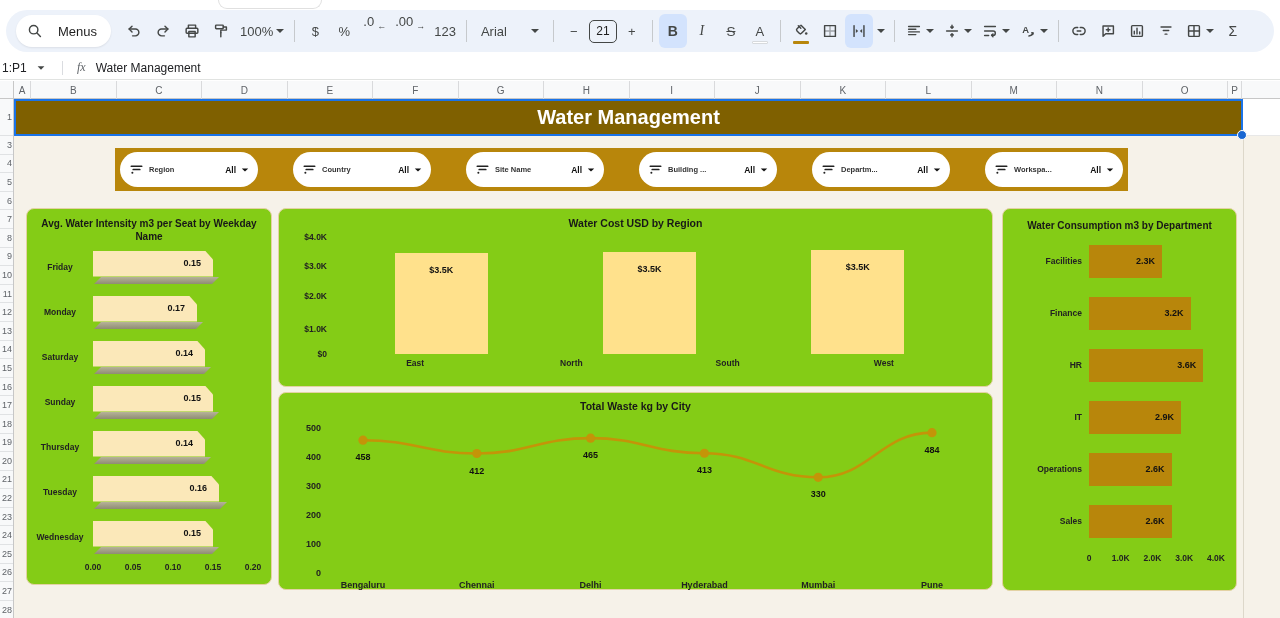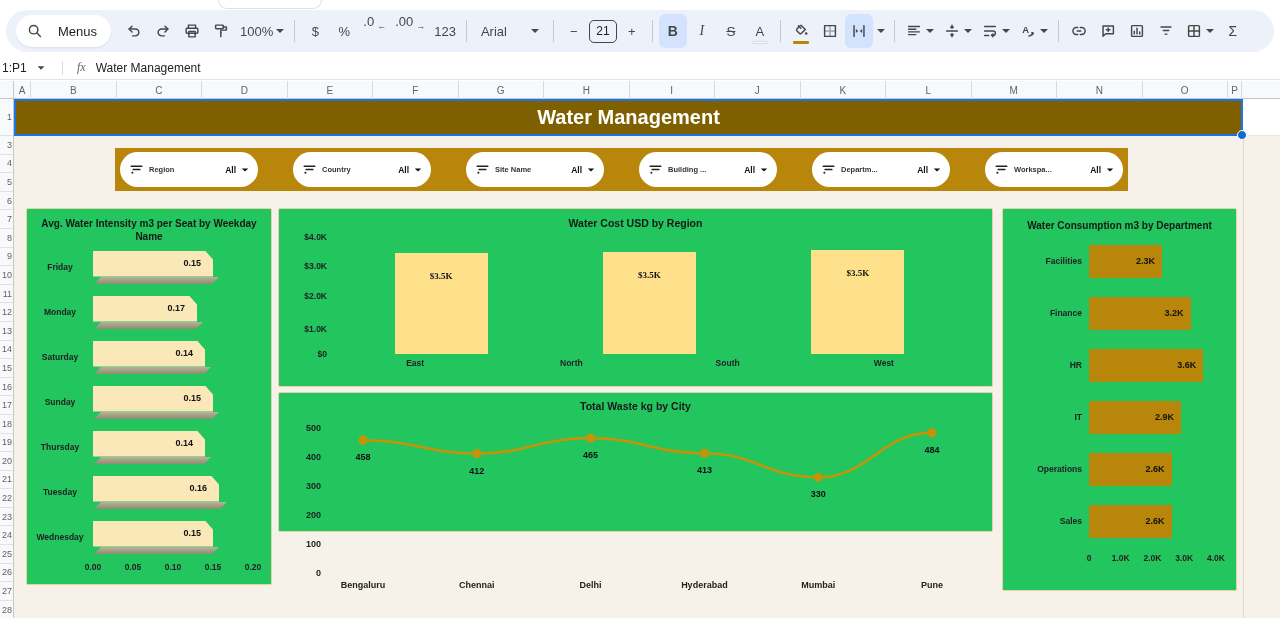--- a/index.html
+++ b/index.html
@@ -81,21 +81,21 @@
     background:#B8860B; display:flex; align-items:center; justify-content:space-between;
     padding:0 5px; }
   .chip { width:138px; height:35px; background:#fff; border-radius:17.5px; display:flex;
     align-items:center; padding:0 9px; gap:5px; }
   .chip-label { font-size:7.5px; font-weight:bold; color:#333; flex:1; white-space:nowrap;
     overflow:hidden; }
   .chip-val { font-size:8.5px; font-weight:bold; color:#111; }
   .chip .caret { border-top-color:#111; transform:scale(.8); }
   .funnel { width:15px; height:15px; flex:none; }
 
-  .panel { position:absolute; background:#22c55e; border:1.5px solid #E3D2A4; border-radius:2px; }
+  .panel { position:absolute; background:#84cc16; border:1.5px solid #E3D2A4; border-radius:8px; }
   .p-title { font-weight:bold; color:#181818; text-align:center; }
 
   
   .panel.left { left:12px; top:72px; width:246px; height:377px; }
   .panel.left .p-title { font-size:10px; margin:9px 10px 2px; line-height:1.25; }
   .h3d-row { display:flex; align-items:center; height:45px; padding-left:4px; }
   .h3d-label { width:58px; text-align:center; font-size:8.5px; font-weight:bold; color:#222; line-height:1.1; }
   .h3d-track { position:relative; margin-left:4px; height:34px; flex:1; }
   .h3d-bar { position:relative; height:26px; background:#FBE8B9;
     clip-path:polygon(0 0, calc(100% - 8px) 0, 100% 9px, 100% 100%, 0 100%); }
@@ -109,26 +109,26 @@
   
   .panel.midtop { left:264px; top:72px; width:715px; height:179px; }
   .panel.midtop .p-title { font-size:10.5px; margin-top:8px; }
   .vwrap { display:flex; margin-top:8px; }
   .yticks { position:relative; width:58px; height:117px; flex:none; }
   .ytick { position:absolute; right:10px; transform:translateY(-50%); font-size:8.5px;
     font-weight:bold; color:#222; }
   .vbars { flex:1; display:flex; height:117px; align-items:flex-end; padding-right:30px; }
   .vslot { flex:1; display:flex; justify-content:center; }
   .vbar { width:93px; background:#FFE18C; display:flex; justify-content:center; }
-  .vbar span { font-size:9px; font-weight:bold; color:#111; margin-top:18px;font-family:Liberation Serif, serif; }
+  .vbar span { font-size:9px; font-weight:bold; color:#111; margin-top:12px; }
   .xlabels { display:flex; margin-left:58px; padding-right:30px; margin-top:4px; }
   .xlabel { flex:1; text-align:center; font-size:8.5px; font-weight:bold; color:#222; }
 
   
-  .panel.midbot { left:264px; top:256px; width:715px; height:140px; }
+  .panel.midbot { left:264px; top:256px; width:715px; height:198px; }
   .panel.midbot .p-title { font-size:10.5px; margin-top:7px; }
   .linewrap { margin-left:12px; }
   .linewrap text { font-family:"Liberation Sans","DejaVu Sans",sans-serif; }
 
   
   .panel.right { left:988px; top:72px; width:235px; height:383px; }
   .panel.right .p-title { font-size:10px; margin:11px 6px 4px; }
   .rh-row { display:flex; align-items:center; height:52px; }
   .rh-label { width:86px; text-align:right; font-size:8.5px; font-weight:bold; color:#222;
     padding-right:7px; }

